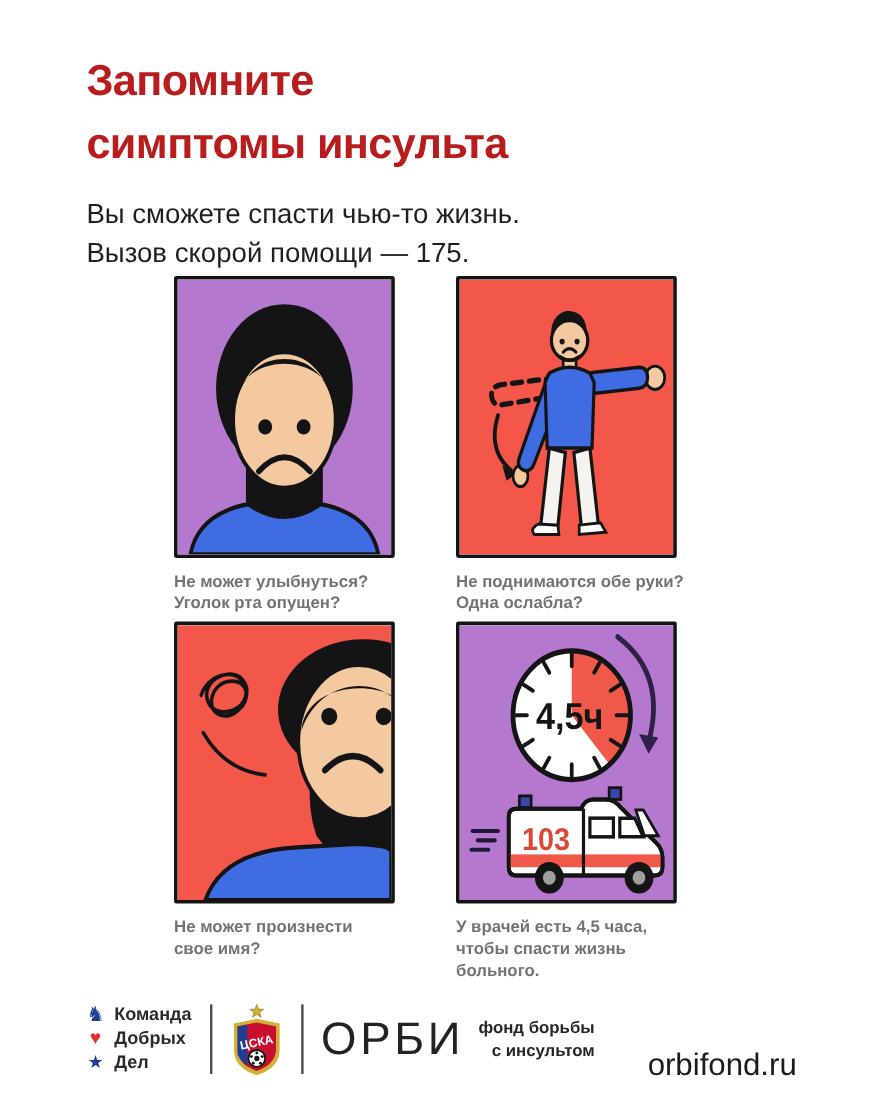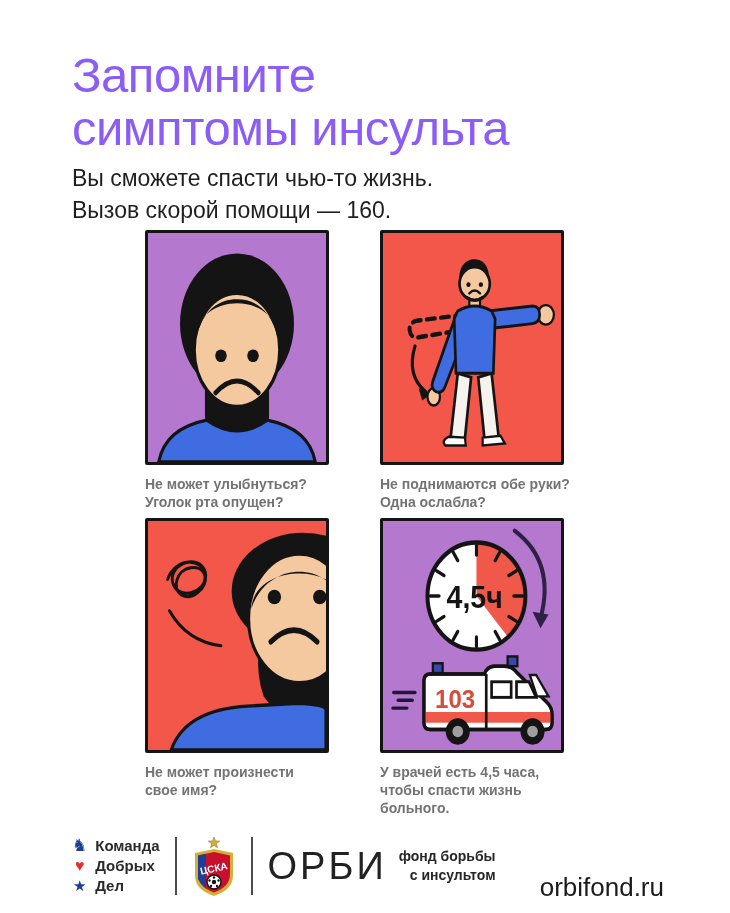--- a/index.html
+++ b/index.html
@@ -1,20 +1,20 @@
 <!DOCTYPE html>
 <html><head>
 <meta charset="utf-8">
 <style>
   html,body{margin:0;padding:0;background:#ffffff;}
   body{width:730px;height:913px;font-family:"Liberation Sans",sans-serif;color:#1c1c1c;}
   .poster{position:relative;width:730px;height:913px;background:#ffffff;overflow:hidden;}
 
-  .title{position:absolute;left:72px;top:16px;font-size:49px;line-height:53px;
-         font-weight:400;letter-spacing:-0.5px;color:#8b5cf6;}
+  .title{position:absolute;left:72px;top:16px;font-size:36px;line-height:53px;
+         font-weight:700;letter-spacing:-0.5px;color:#b91c1c;}
   .subtitle{position:absolute;left:72px;top:139px;font-size:23px;line-height:32px;
          font-weight:400;color:#1f1f1f;}
 
   .grid{position:absolute;left:145px;top:230px;display:grid;
         grid-template-columns:200px 200px;column-gap:35px;grid-template-rows:288px 288px;}
   .panel{width:184px;height:235px;border:3px solid #141414;border-radius:2px;
          box-sizing:border-box;overflow:hidden;background:#fff;}
   .panel svg{display:block;width:100%;height:100%;}
   .caption{margin-top:10px;font-size:14px;line-height:18px;font-weight:700;color:#737373;}
 
@@ -37,21 +37,21 @@
 
 <div class="poster">
 
   <h1 class="title">
     <span>Запомните</span><br>
     <span>симптомы инсульта</span>
   </h1>
 
   <p class="subtitle">
     <span>Вы сможете спасти чью-то жизнь.</span><br>
-    <span>Вызов скорой помощи — 160.</span>
+    <span>Вызов скорой помощи — 175.</span>
   </p>
 
   <div class="grid">
 
     <div class="cell">
       <div class="panel">
         <svg viewBox="0 0 200 235" preserveAspectRatio="none">
           <rect x="0" y="0" width="200" height="235" fill="#b478cf"></rect>
           <ellipse cx="100" cy="93" rx="64" ry="72" fill="#141414"></ellipse>
           <path d="M64,148 L136,148 L136,190 Q100,222 64,190 Z" fill="#141414"></path>

